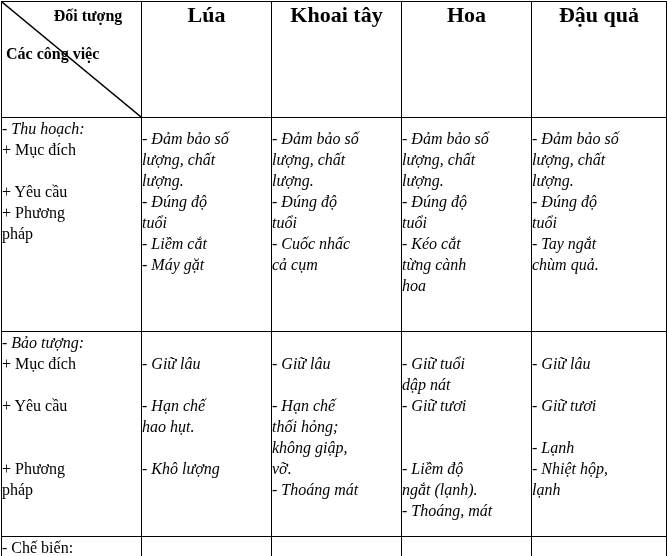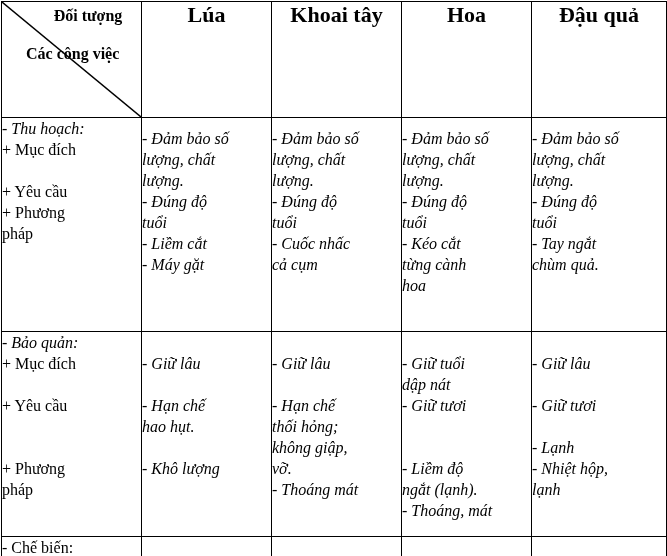--- a/index.html
+++ b/index.html
@@ -62,21 +62,21 @@
     right: 10px;
     top: 3px;
     width: 86px;
     text-align: center;
     font-weight: bold;
     font-size: 16px;
     line-height: 22px;
   }
   .hdr-corner .work-label {
     position: absolute;
-    left: 24px;
+    left: 4px;
     top: 40px;
     width: 112px;
     text-align: left;
     font-weight: bold;
     font-size: 16px;
     line-height: 23px;
   }
 
   .hdr-cell {
     height: 115px;
@@ -204,21 +204,21 @@
           <div class="line ital">- Đúng độ</div>
           <div class="line ital">tuổi</div>
           <div class="line ital">- Tay ngắt</div>
           <div class="line ital">chùm quả.</div>
         </td>
       </tr>
 
       <tr>
 
         <td class="body-cell r2">
-          <div class="line ital">- Bảo quản:</div>
+          <div class="line ital">- Bảo tượng:</div>
           <div class="line plain">+ Mục đích</div>
           <div class="gap"></div>
           <div class="line plain">+ Yêu cầu</div>
           <div class="gap-lg"></div>
           <div class="line plain">+ Phương</div>
           <div class="line plain">pháp</div>
         </td>
 
         <td class="body-cell r2">
           <div class="gap"></div>

